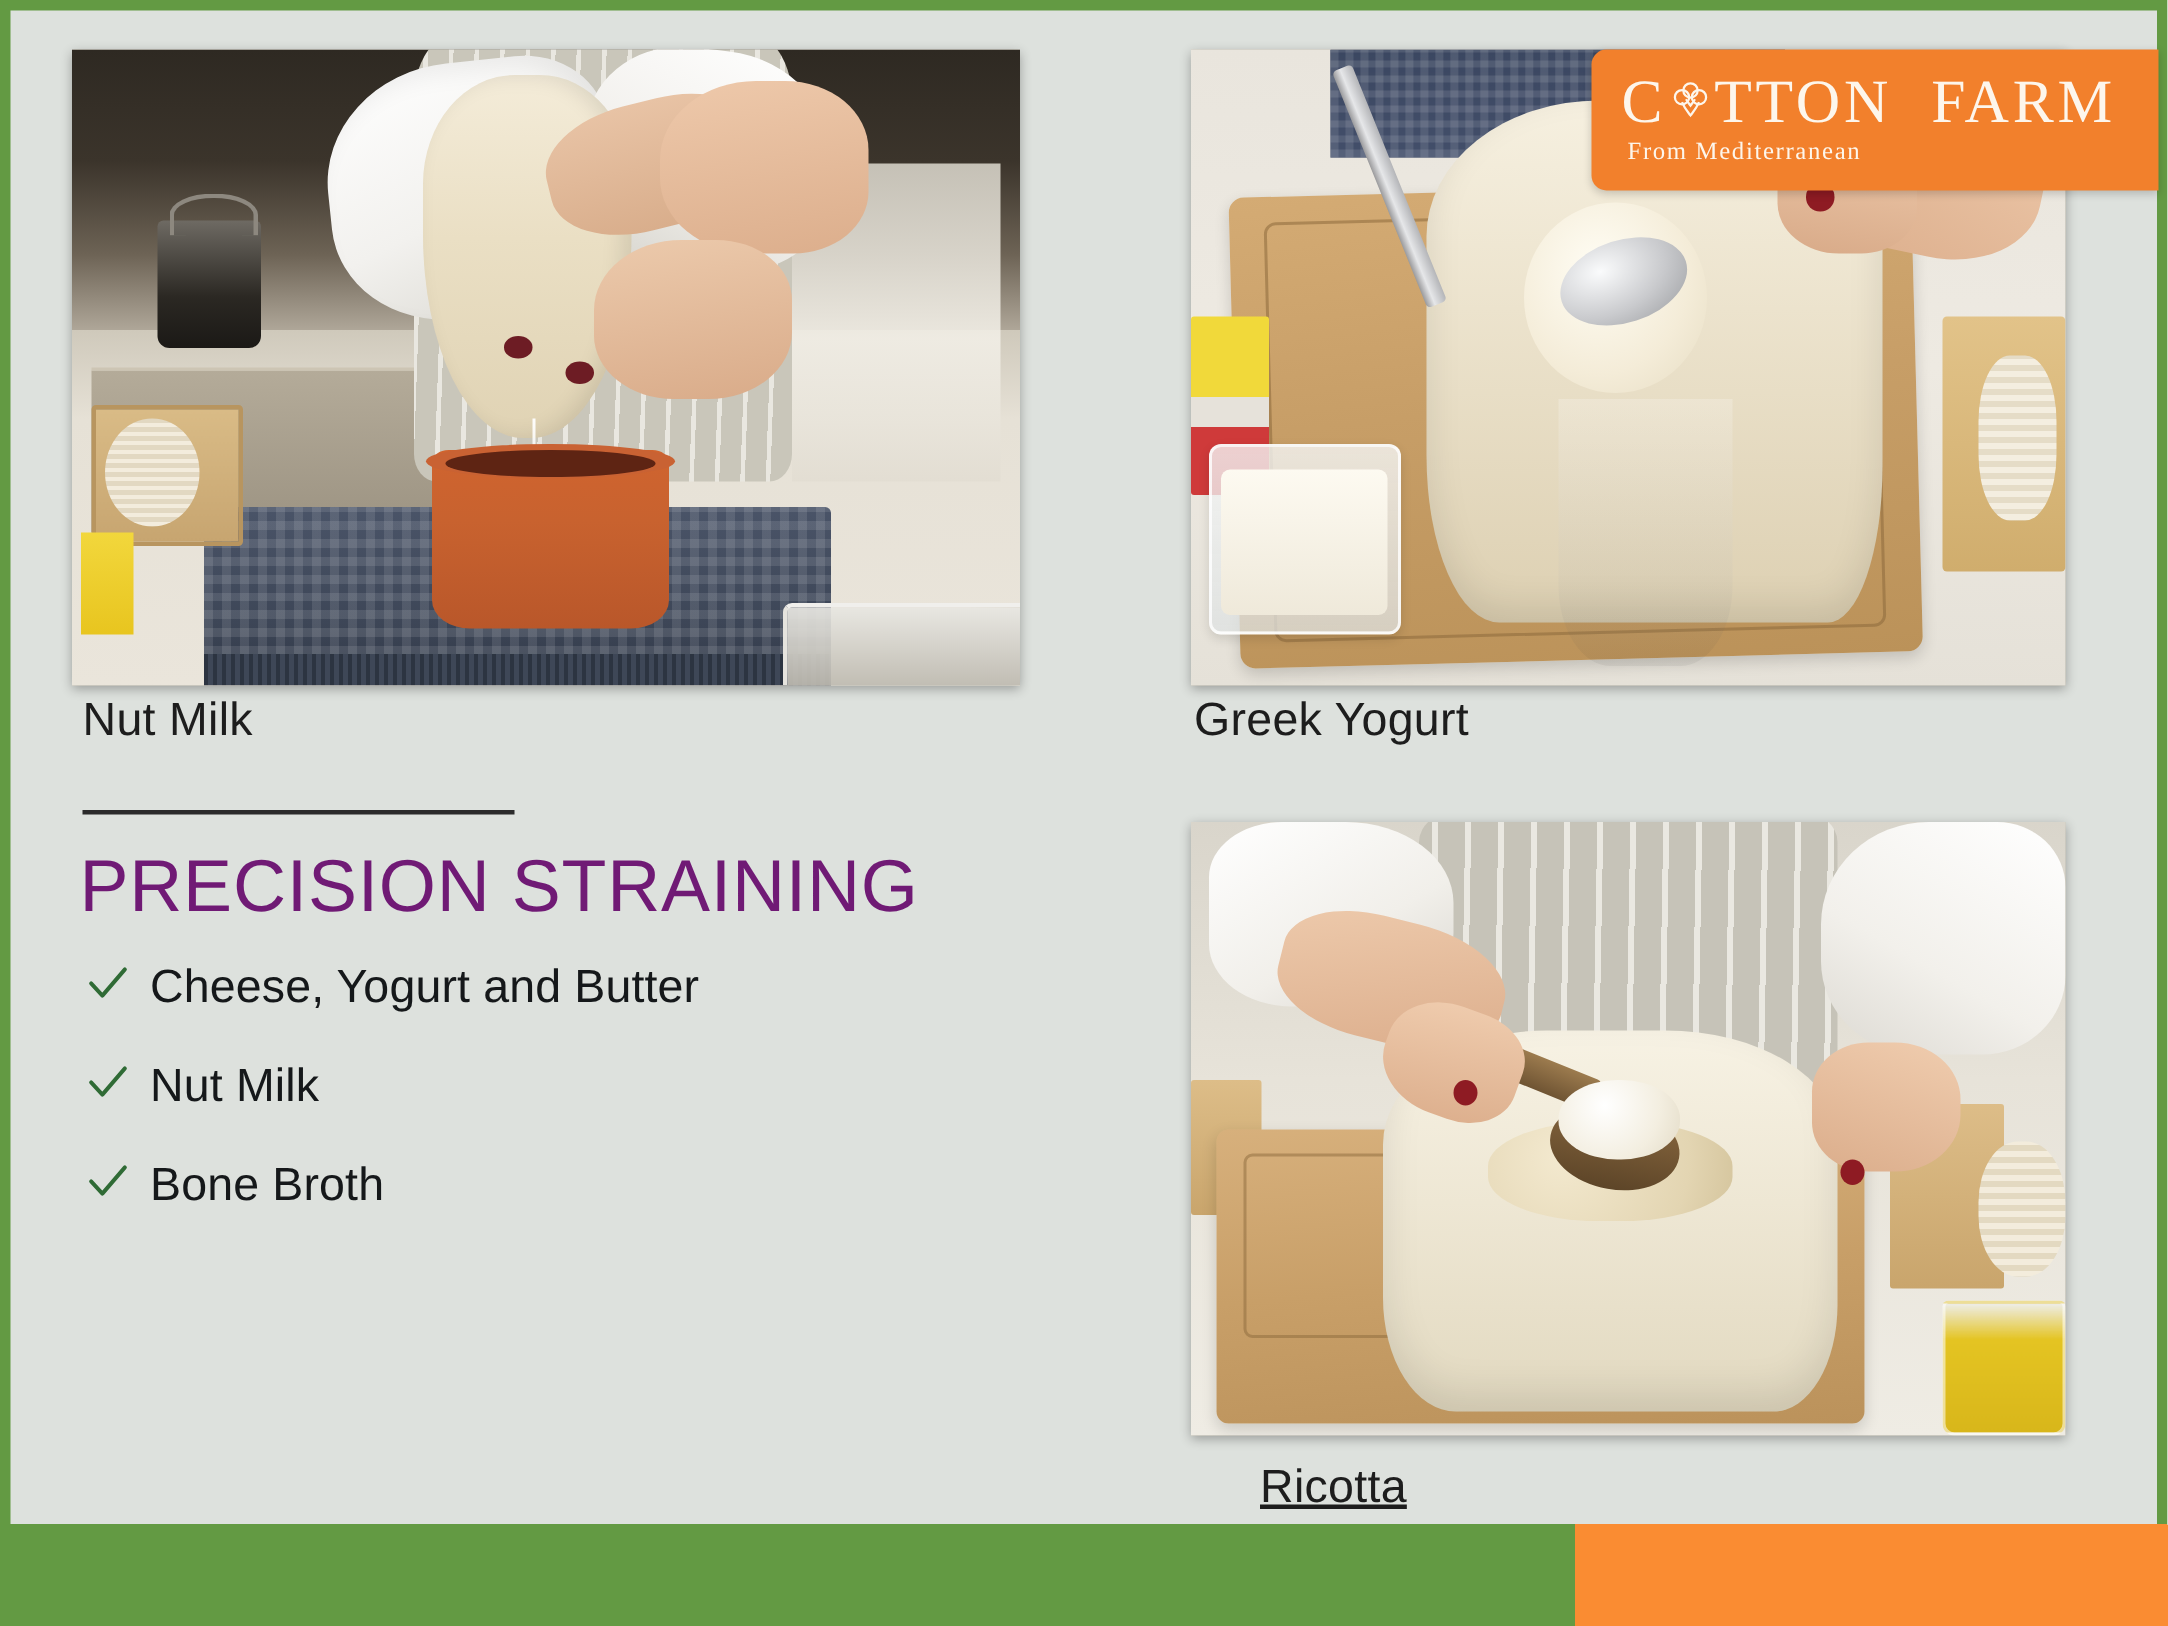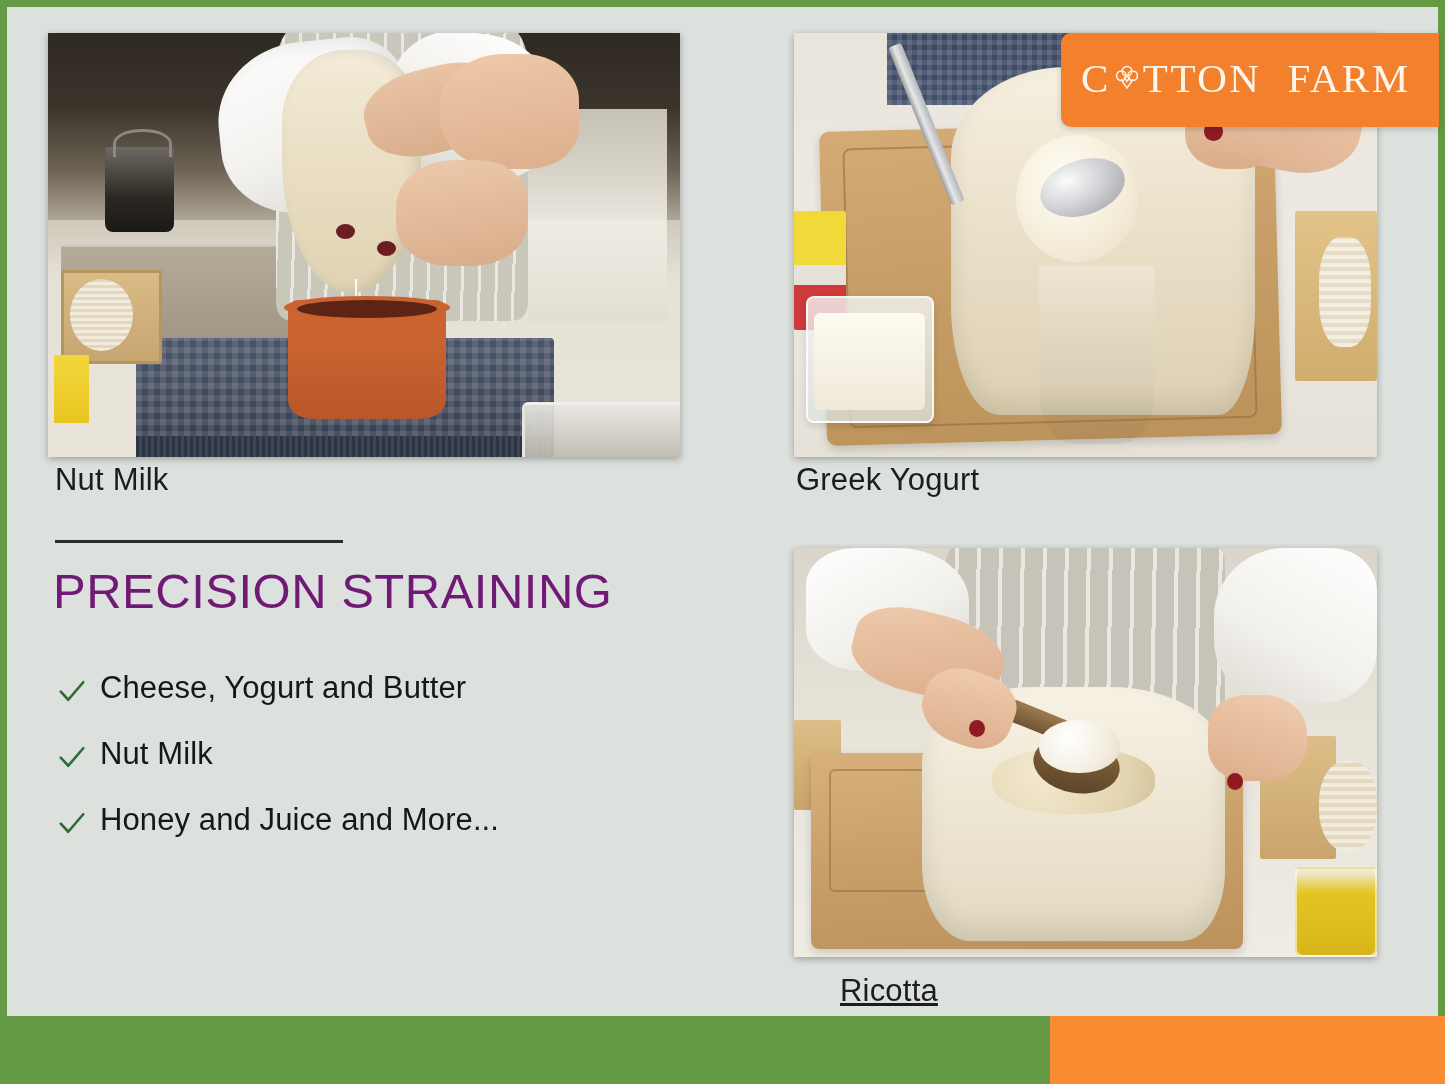--- a/index.html
+++ b/index.html
@@ -434,21 +434,21 @@
     white-space: nowrap;
   }
   #benefits-list {
     position: absolute;
     left: 50px; top: 633px;
     width: 640px;
     list-style: none;
   }
   #benefits-list li {
     display: flex;
-    align-items: flex-end;
+    align-items: flex-start;
     height: 66px;
     font-size: 31px;
     color: #15181a;
     letter-spacing: .1px;
     white-space: nowrap;
   }
   .check-icon {
     width: 30px; height: 30px;
     margin-right: 13px;
     flex: 0 0 auto;
@@ -562,20 +562,21 @@
               <circle cx="23.4" cy="15.6" r="5.4"></circle>
               <path d="M10.6 19.4 C12.6 24.4 15.2 27 17 29.4 C18.8 27 21.4 24.4 23.4 19.4"></path>
               <path d="M13.6 17.2 C15 19.4 16 20.6 17 22 C18 20.6 19 19.4 20.4 17.2"></path>
             </g>
           </svg>
         </span>
           <span>TTON</span>
         <span class="word-gap"></span>
         <span>FARM</span>
       </div>
+      <div class="logo-sub">From Mediterranean</div>
     </div>
 
     <div class="caption" id="caption-nut-milk">Nut Milk</div>
     <div class="caption" id="caption-greek-yogurt">Greek Yogurt</div>
     <div class="caption" id="caption-ricotta">Ricotta</div>
 
     <div id="divider-rule"></div>
     <h1 id="precision-heading">PRECISION STRAINING</h1>
 
     <ul id="benefits-list">
@@ -588,21 +589,21 @@
       <li>
         <svg class="check-icon" viewBox="0 0 24 24">
           <path d="M3 12.5 L9 19 L21 5" fill="none" stroke="#2f6b35" stroke-width="2.1" stroke-linecap="round" stroke-linejoin="round"></path>
         </svg>
         <span>Nut Milk</span>
       </li>
       <li>
         <svg class="check-icon" viewBox="0 0 24 24">
           <path d="M3 12.5 L9 19 L21 5" fill="none" stroke="#2f6b35" stroke-width="2.1" stroke-linecap="round" stroke-linejoin="round"></path>
         </svg>
-        <span>Honey and Juice and More...</span>
+        <span>Bone Broth</span>
       </li>
     </ul>
 
   </div>
 
   <div id="bottom-bar-green"></div>
   <div id="bottom-bar-orange"></div>
 </div>
 
 </body></html>

